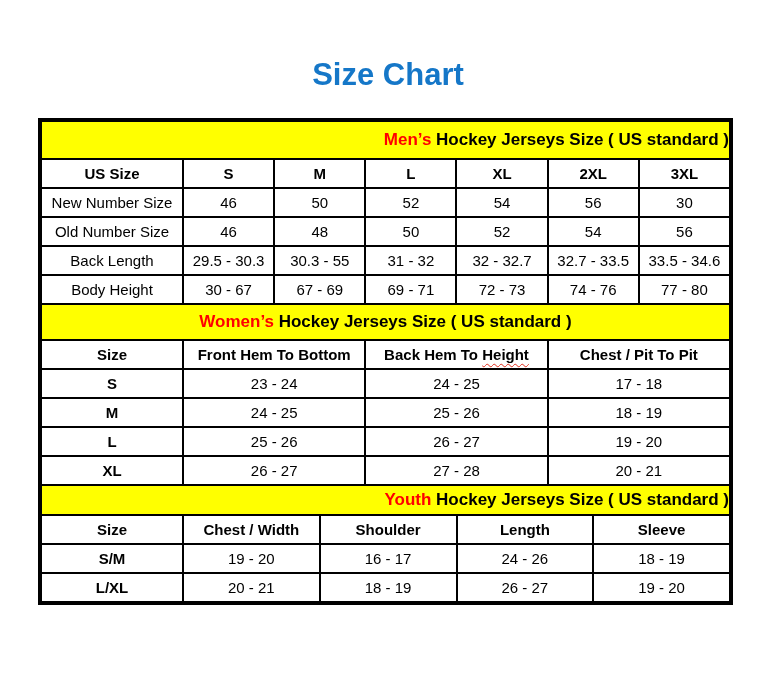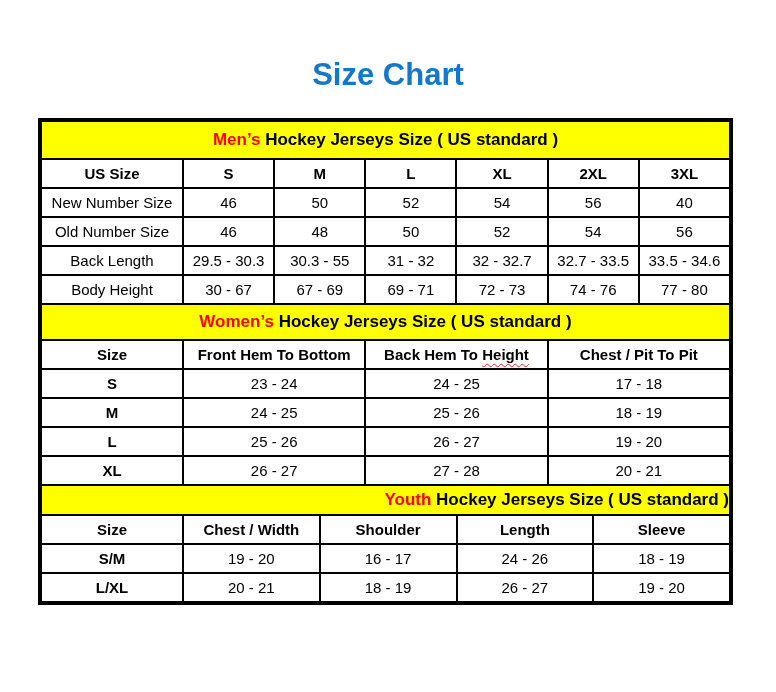--- a/index.html
+++ b/index.html
@@ -45,21 +45,21 @@
     height: 27px;
     white-space: nowrap;
     overflow: hidden;
   }
   col.label-col { width: 142px; }
   tr.section-header td {
     background: #FFFF00;
     font-weight: bold;
     font-size: 17px;
   }
-  table.mens   tr.section-header td { height: 36px; }
+  table.mens   tr.section-header td { height: 36px; text-align: right; }
   table.womens tr.section-header td { height: 34px; margin-top: 24px; }
   table.youth  tr.section-header td { height: 28px; text-align: right; }
   tr.section-header .hl { color: #FF0000; }
   tr.col-header td { font-weight: bold; }
   table.womens td.row-label,
   table.youth  td.row-label { font-weight: bold; }
   .squiggle {
     text-decoration-line: underline;
     text-decoration-style: wavy;
     text-decoration-color: #E03020;
@@ -96,21 +96,21 @@
             <td>2XL</td>
             <td>3XL</td>
           </tr>
           <tr>
             <td class="row-label">New Number Size</td>
             <td>46</td>
             <td>50</td>
             <td>52</td>
             <td>54</td>
             <td>56</td>
-            <td>40</td>
+            <td>30</td>
           </tr>
           <tr>
             <td class="row-label">Old Number Size</td>
             <td>46</td>
             <td>48</td>
             <td>50</td>
             <td>52</td>
             <td>54</td>
             <td>56</td>
           </tr>

